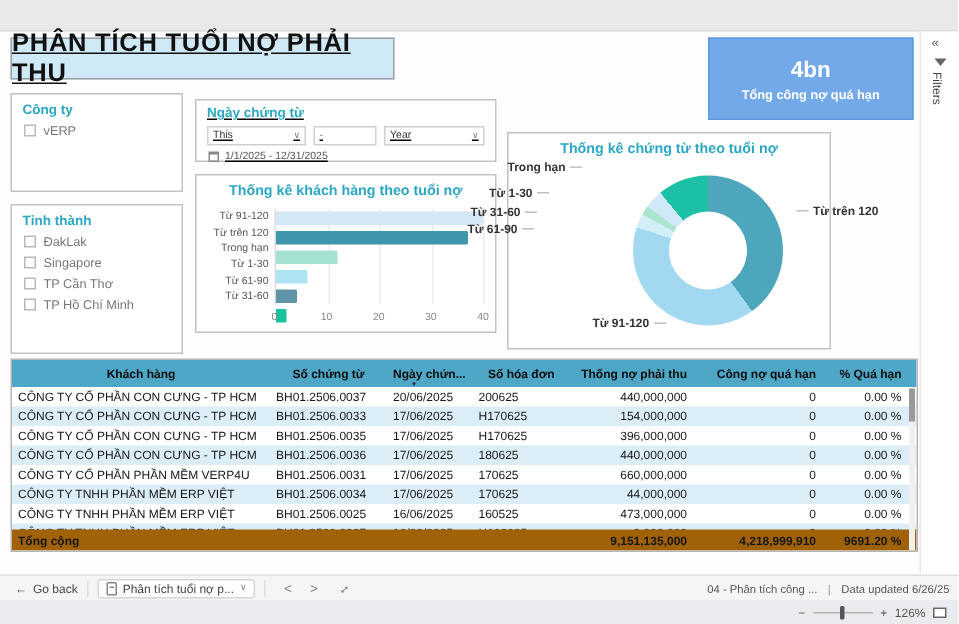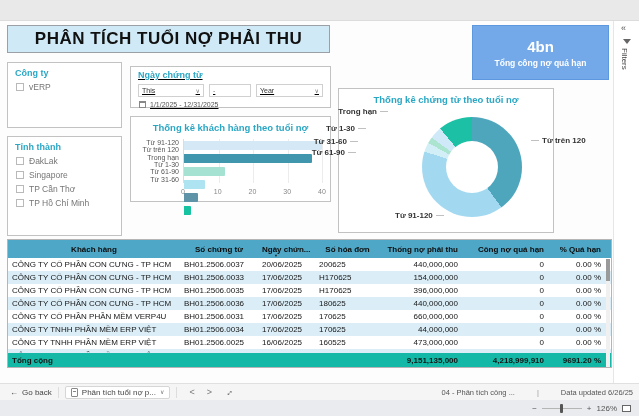--- a/index.html
+++ b/index.html
@@ -9,22 +9,22 @@
   
   .topstrip{position:absolute;left:0;top:0;width:639px;height:21px;background:#e9e9e9;border-bottom:1px solid #dcdcdc;}
 
   
   .rail{position:absolute;right:0;top:21px;width:26px;height:362px;background:#fff;border-left:1px solid #e6e6e6;}
   .rail .collapse{position:absolute;top:2px;left:7px;font-size:9px;color:#555;cursor:pointer;}
   .rail .funnel{position:absolute;top:18px;left:9px;width:0;height:0;border-left:4px solid transparent;border-right:4px solid transparent;border-top:5px solid #666;}
   .rail .vlabel{position:absolute;top:27px;left:6px;writing-mode:vertical-rl;font-size:8px;color:#444;}
 
   
-  .banner{position:absolute;left:7px;top:25px;width:323px;height:28px;background:#cfeaf6;border:1px solid #9aa0a6;
-          display:flex;align-items:center;justify-content:center;font-size:17px;font-weight:bold;color:#111;letter-spacing:.5px;}
+  .banner{position:absolute;left:7px;top:25px;width:256px;height:28px;background:#cfeaf6;border:1px solid #9aa0a6;
+          display:flex;align-items:center;justify-content:center;font-size:17px;font-weight:bold;color:#111;letter-spacing:.5px;text-decoration:underline;}
 
   
   .kpi{position:absolute;top:25px;height:55px;background:#74a9e9;border:1px solid #5d97dd;color:#fff;
        display:flex;flex-direction:column;align-items:center;justify-content:center;}
   .kpi.k0{left:338px;width:130px;}
   .kpi.k1{left:472px;width:137px;}
   .kpi .val{font-size:15px;font-weight:bold;line-height:18px;}
   .kpi .lab{font-size:8.5px;font-weight:bold;margin-top:2px;}
 
   
@@ -41,21 +41,21 @@
   .p-date{left:130px;top:66px;width:201px;height:42px;text-decoration:underline;}
   .daterow{display:flex;align-items:center;gap:5px;padding:2px 7px 0 7px;}
   .sel{display:flex;align-items:center;justify-content:space-between;border:1px solid #d0d0d0;height:13px;padding:0 3px;background:#fff;cursor:pointer;}
   .sel .st{font-size:7px;color:#333;}
   .chev{font-size:6px;color:#777;line-height:6px;}
   .numbox{border:1px solid #d0d0d0;height:13px;width:42px;padding:0 3px;font-size:7px;color:#777;display:flex;align-items:center;background:#fff;}
   .rangerow{display:flex;align-items:center;padding:4px 0 0 8px;font-size:7px;color:#555;}
   .cal{display:inline-block;width:7px;height:7px;border:1px solid #888;border-top:2.5px solid #888;margin-right:4px;}
 
   
-  .p-bar{left:130px;top:116px;width:201px;height:86px;}
+  .p-bar{left:130px;top:116px;width:201px;height:106px;}
   .barbody{position:absolute;left:6px;top:22px;right:8px;bottom:18px;display:flex;}
   .blabels{width:46px;display:flex;flex-direction:column;}
   .blab{height:13px;display:flex;align-items:center;justify-content:flex-end;font-size:7px;color:#555;padding-right:4px;white-space:nowrap;}
   .bplot{position:relative;flex:1;border-left:1px solid #dcdcdc;}
   .gline{position:absolute;top:0;bottom:0;width:1px;background:#ececec;}
   .brow{position:relative;height:13px;display:flex;align-items:center;}
   .bbar{height:9px;border-radius:0 1px 1px 0;cursor:pointer;}
   .bticks{position:absolute;left:52px;right:8px;bottom:4px;height:9px;}
   .btick{position:absolute;transform:translateX(-50%);font-size:7px;color:#888;}
 
@@ -81,36 +81,36 @@
   .thead .cell{font-weight:bold;color:#0b0b0b;font-size:8px;display:flex;align-items:center;position:relative;}
   .cell{padding:0 4px;font-size:8px;color:#161616;overflow:hidden;white-space:nowrap;}
   .h-c{justify-content:center;text-align:center;}
   .h-r{justify-content:flex-end;text-align:right;}
   .sorticon{position:absolute;left:16px;bottom:0px;font-size:4px;color:#222;}
   .tbody{height:97px;overflow:hidden;}
   .trow{height:13px;cursor:pointer;}
   .trow .cell{display:flex;align-items:center;}
   .trow:nth-child(even){background:#dbeef8;}
   .a-r{justify-content:flex-end;text-align:left;}
-  .ttotal{position:absolute;left:0;right:0;bottom:0;height:14px;background:#14b8a6;font-weight:bold;}
+  .ttotal{position:absolute;left:0;right:0;bottom:0;height:14px;background:#a16207;font-weight:bold;}
   .ttotal .cell{display:flex;align-items:center;font-weight:bold;}
   .vscroll{position:absolute;right:1px;top:19px;width:4px;height:108px;background:#f0f0f0;}
   .vthumb{position:absolute;top:0;width:4px;height:22px;background:#9a9a9a;}
 
   
   .footer{position:absolute;left:0;top:383px;width:639px;height:17px;background:#f5f5f5;border-top:1px solid #e0e0e0;
           display:flex;align-items:center;font-size:8px;color:#444;}
   .fsep{width:1px;height:11px;background:#ddd;margin:0 6px;}
   .goback{display:flex;align-items:center;gap:4px;margin-left:10px;cursor:pointer;}
   .pagesel{display:flex;align-items:center;gap:4px;border:1px solid #d6d6d6;border-radius:2px;background:#fff;height:13px;padding:0 5px;cursor:pointer;}
   .pageicon{width:7px;height:9px;border:1px solid #888;border-radius:1px;position:relative;}
   .pageicon::after{content:"";position:absolute;left:1px;top:2px;width:3px;height:1px;background:#888;}
   .navarrow{color:#777;margin:0 6px;cursor:pointer;font-size:9px;}
   .expandicon{display:inline-block;transform:rotate(-45deg);color:#555;font-size:9px;margin-left:6px;cursor:pointer;}
-  .fright{margin-left:auto;margin-right:6px;display:flex;align-items:center;gap:22px;font-size:7.5px;color:#555;}
+  .fright{margin-left:auto;margin-right:6px;display:flex;align-items:center;gap:7px;font-size:7.5px;color:#555;}
   .fright .pipe{color:#999;}
 
   
   .statusbar{position:absolute;left:0;top:400px;width:639px;height:16px;background:#e9ebee;display:flex;align-items:center;justify-content:flex-end;}
   .zoomctl{display:flex;align-items:center;gap:5px;margin-right:8px;color:#555;font-size:8px;}
   .ztrack{position:relative;width:40px;height:1px;background:#b5b5b5;}
   .zthumb{position:absolute;left:45%;top:-4px;width:3px;height:9px;background:#555;border-radius:1px;cursor:pointer;}
   .fiticon{width:9px;height:7px;border:1px solid #666;background:#fff;cursor:pointer;}
 </style>
 </head>

